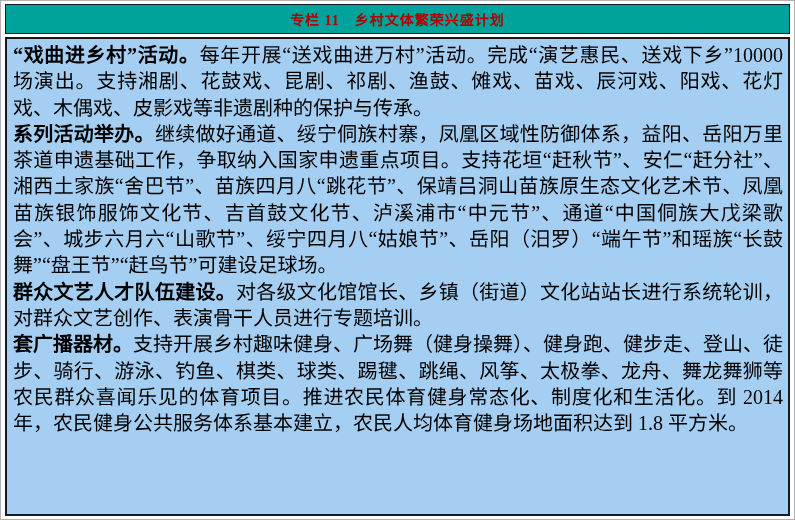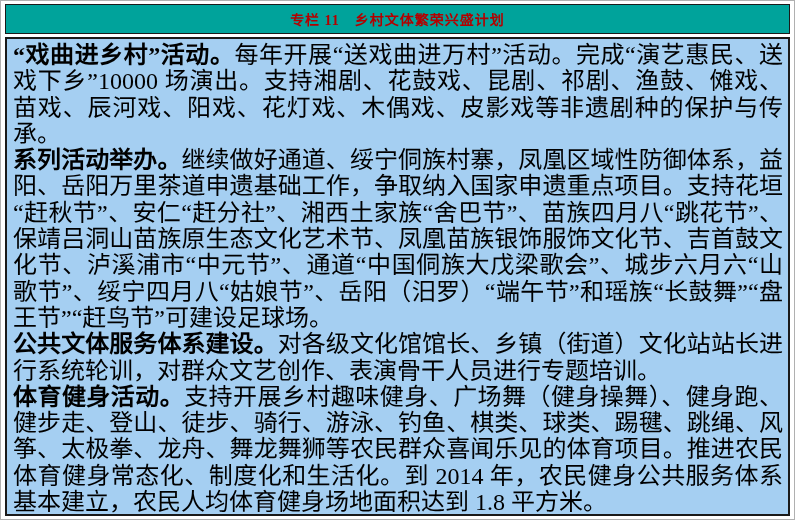--- a/index.html
+++ b/index.html
@@ -31,21 +31,21 @@
   }
   .panel-body {
     margin: 0 4px 4px 4px;
     height: 479px;
     background: var(--body-bg, #a5cff2);
     border: 2px solid var(--border, #1a1a1a);
     padding: 3px 5px 2px 6px;
     overflow: hidden;
   }
   .para {
-    font-size: 24px;
+    font-size: 20px;
     line-height: 26.3px;
     color: #000000;
     text-align: justify;
   }
   .para .lead {
     font-weight: bold;
   }
 </style>
 </head>
 <body>
@@ -56,18 +56,18 @@
     <span class="panel-title">专栏 11　乡村文体繁荣兴盛计划</span>
   </div>
 
   <div class="panel-body">
 
     <p class="para"><span class="lead">“戏曲进乡村”活动。</span><span>每年开展“送戏曲进万村”活动。完成“演艺惠民、送戏下乡”10000 场演出。支持湘剧、花鼓戏、昆剧、祁剧、渔鼓、傩戏、苗戏、辰河戏、阳戏、花灯戏、木偶戏、皮影戏等非遗剧种的保护与传承。</span></p>
 
     <p class="para"><span class="lead">系列活动举办。</span><span>继续做好通道、绥宁侗族村寨，凤凰区域性防御体系，益阳、岳阳万里茶道申遗基础工作，争取纳入国家申遗重点项目。支持花垣“赶秋节”、安仁“赶分社”、湘西土家族“舍巴节”、苗族四月八“跳花节”、保靖吕洞山苗族原生态文化艺术节、凤凰苗族银饰服饰文化节、吉首鼓文化节、泸溪浦市“中元节”、通道“中国侗族大戊梁歌会”、城步六月六“山歌节”、绥宁四月八“姑娘节”、岳阳（汨罗）“端午节”和瑶族“长鼓舞”“盘王节”“赶鸟节”可建设足球场。</span></p>
 
 
-    <p class="para"><span class="lead">公共文体服务体系建设。</span><span>对各级文化馆馆长、乡镇（街道）文化站站长进行系统轮训，对群众文艺创作、表演骨干人员进行专题培训。</span></p>
+    <p class="para"><span class="lead">群众文艺人才队伍建设。</span><span>对各级文化馆馆长、乡镇（街道）文化站站长进行系统轮训，对群众文艺创作、表演骨干人员进行专题培训。</span></p>
 
-    <p class="para"><span class="lead">体育健身活动。</span><span>支持开展乡村趣味健身、广场舞（健身操舞）、健身跑、健步走、登山、徒步、骑行、游泳、钓鱼、棋类、球类、踢毽、跳绳、风筝、太极拳、龙舟、舞龙舞狮等农民群众喜闻乐见的体育项目。推进农民体育健身常态化、制度化和生活化。到 2014 年，农民健身公共服务体系基本建立，农民人均体育健身场地面积达到 1.8 平方米。</span></p>
+    <p class="para"><span class="lead">套广播器材。</span><span>支持开展乡村趣味健身、广场舞（健身操舞）、健身跑、健步走、登山、徒步、骑行、游泳、钓鱼、棋类、球类、踢毽、跳绳、风筝、太极拳、龙舟、舞龙舞狮等农民群众喜闻乐见的体育项目。推进农民体育健身常态化、制度化和生活化。到 2014 年，农民健身公共服务体系基本建立，农民人均体育健身场地面积达到 1.8 平方米。</span></p>
 
   </div>
 </div>
 
 </body></html>

